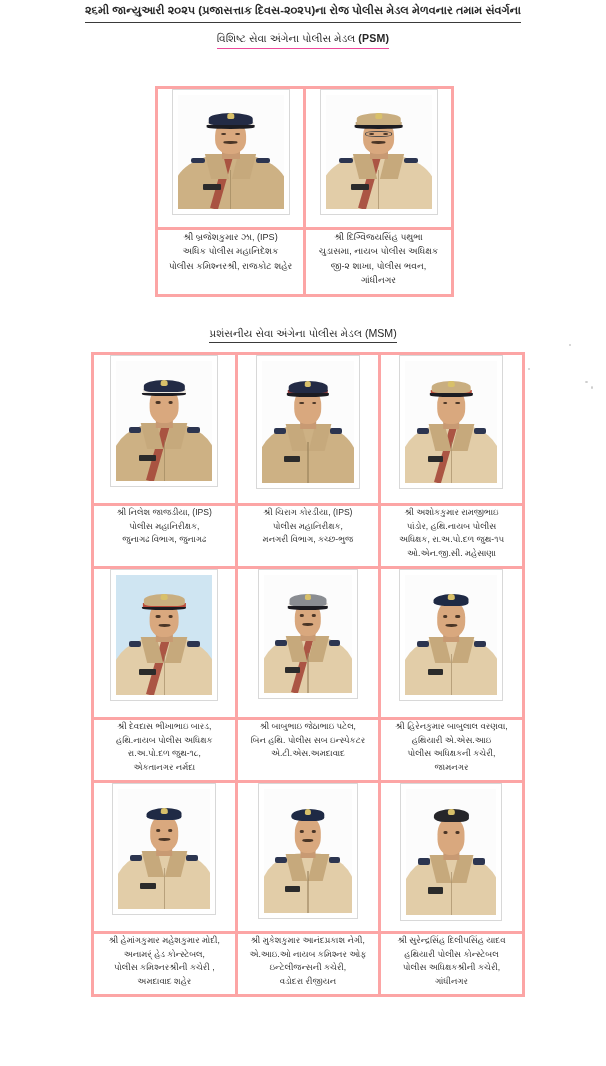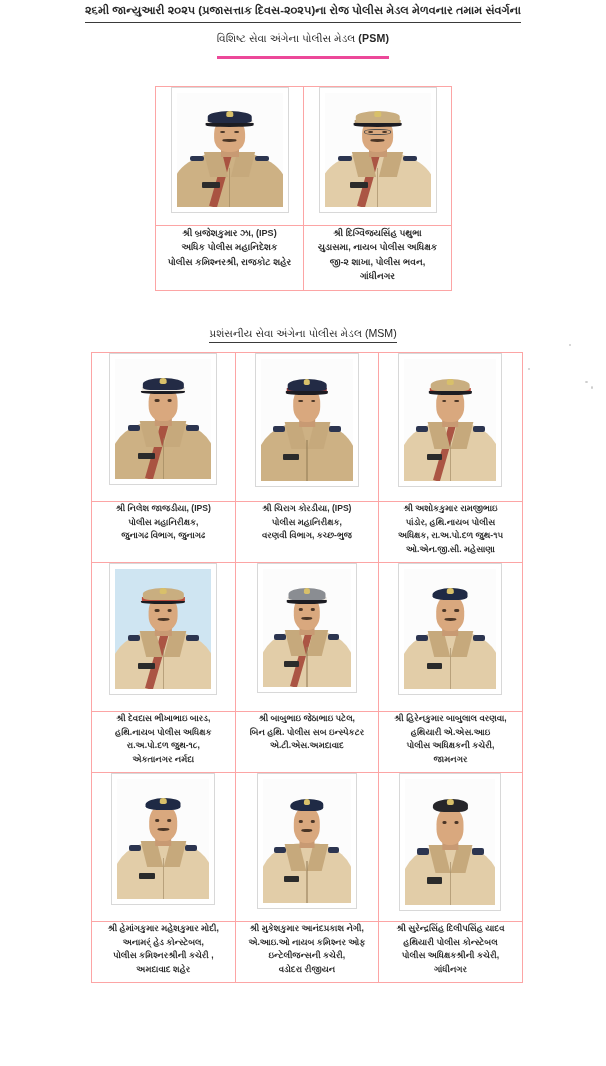--- a/index.html
+++ b/index.html
@@ -34,22 +34,22 @@
   .subtitle {
     width: 520px;
     margin: 7px auto 0 auto;
     text-align: center;
     font-size: 10.6px;
     line-height: 17px;
     color: #262626;
   }
   .subtitle .tline {
     display: inline-block;
-    border-bottom: 3px solid #ec4899;
-    padding-bottom: 9px;
+    border-bottom: 1px solid #ec4899;
+    padding-bottom: 1px;
   }
   .subtitle .code {
     font-weight: 700;
     letter-spacing: .2px;
   }
   .section-heading {
     width: 520px;
     margin: 0 auto;
     text-align: center;
     font-size: 10.6px;
@@ -63,25 +63,24 @@
   }
   .section-heading .code { font-weight: 400; }
 
   
   .award-table {
     border-collapse: collapse;
     table-layout: fixed;
     background: #ffffff;
   }
   .award-table td {
-    border: 1px solid #fca5a5;
+    border: 3px solid #fca5a5;
     vertical-align: top;
     padding: 0;
     background: #ffffff;
-    font-weight: bold;
   }
   .photo-cell {
     text-align: center;
     padding: 6px 4px 5px 4px;
   }
   .caption-cell {
     text-align: center;
     padding: 3px 3px 4px 3px;
     font-size: 9.1px;
     line-height: 14.4px;
@@ -481,21 +480,21 @@
 
       <tr>
         <td class="caption-cell">
           <span class="cline">શ્રી નિલેશ જાજડીયા, (IPS)</span>
           <span class="cline">પોલીસ મહાનિરીક્ષક,</span>
           <span class="cline">જુનાગઢ વિભાગ, જુનાગઢ</span>
         </td>
         <td class="caption-cell">
           <span class="cline">શ્રી ચિરાગ કોરડીયા, (IPS)</span>
           <span class="cline">પોલીસ મહાનિરીક્ષક,</span>
-          <span class="cline">વરણવી વિભાગ, કચ્છ-ભુજ</span>
+          <span class="cline">મનગરી વિભાગ, કચ્છ-ભુજ</span>
         </td>
         <td class="caption-cell">
           <span class="cline">શ્રી અશોકકુમાર રામજીભાઇ</span>
           <span class="cline">પાંડોર, હથિ.નાયબ પોલીસ</span>
           <span class="cline">અધિક્ષક, રા.અ.પો.દળ જુથ-૧૫</span>
           <span class="cline">ઓ.એન.જી.સી. મહેસાણા</span>
         </td>
       </tr>
 
       <tr>

